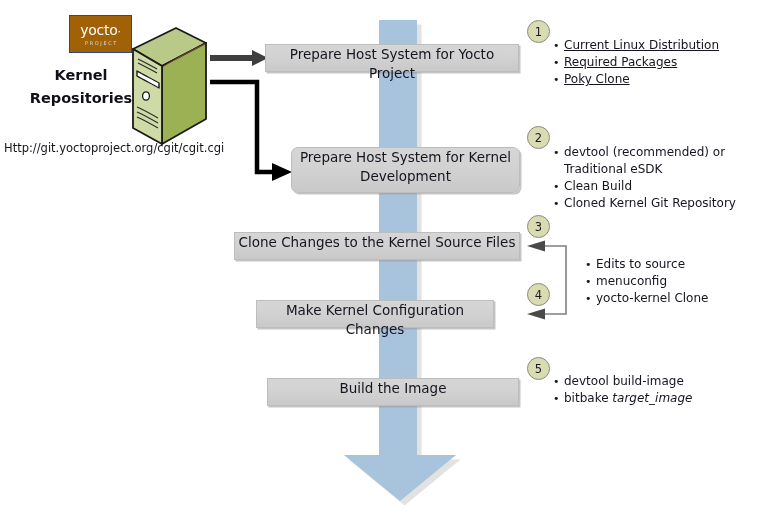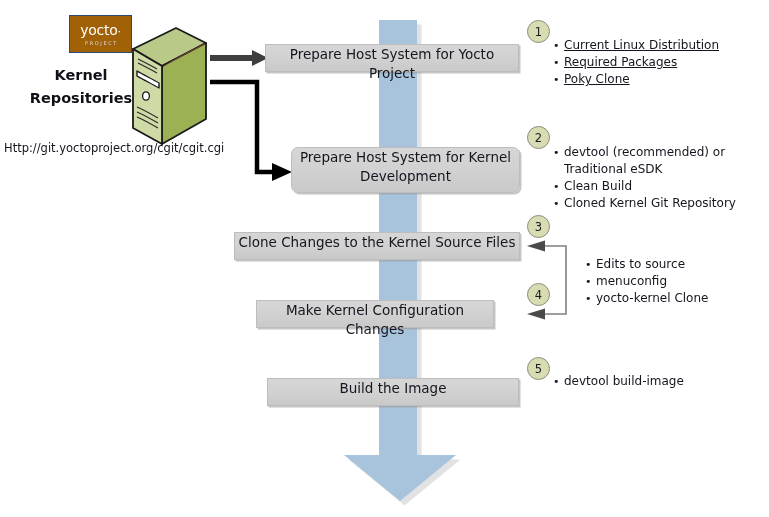--- a/index.html
+++ b/index.html
@@ -269,15 +269,16 @@
   </div>
 
   <div id="list-3" class="bullets abs">
     <div class="bi">Edits to source</div>
     <div class="bi">menuconfig</div>
     <div class="bi">yocto-kernel Clone</div>
   </div>
 
   <div id="list-5" class="bullets abs">
     <div class="bi"><span>devtool build-image</span></div>
+    <div class="bi"><span>bitbake </span><span class="it">target_image</span></div>
   </div>
 
 </div>
 
 </body></html>

